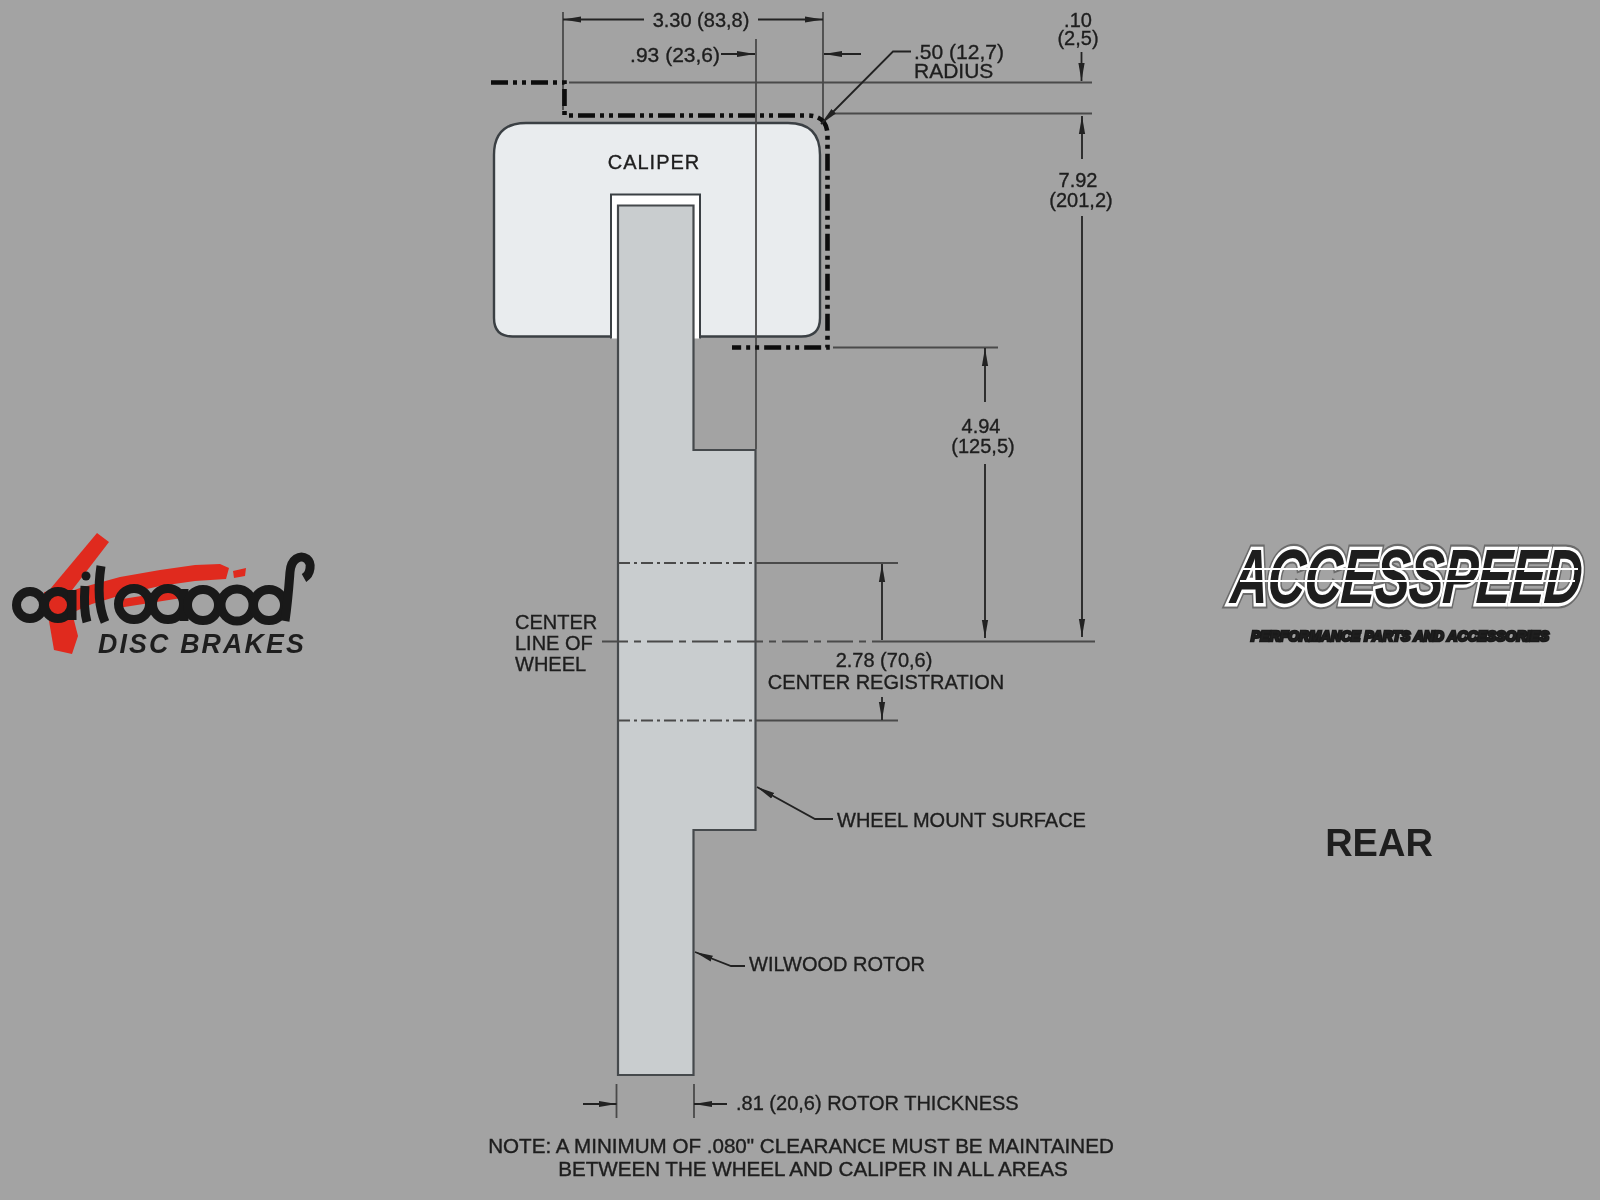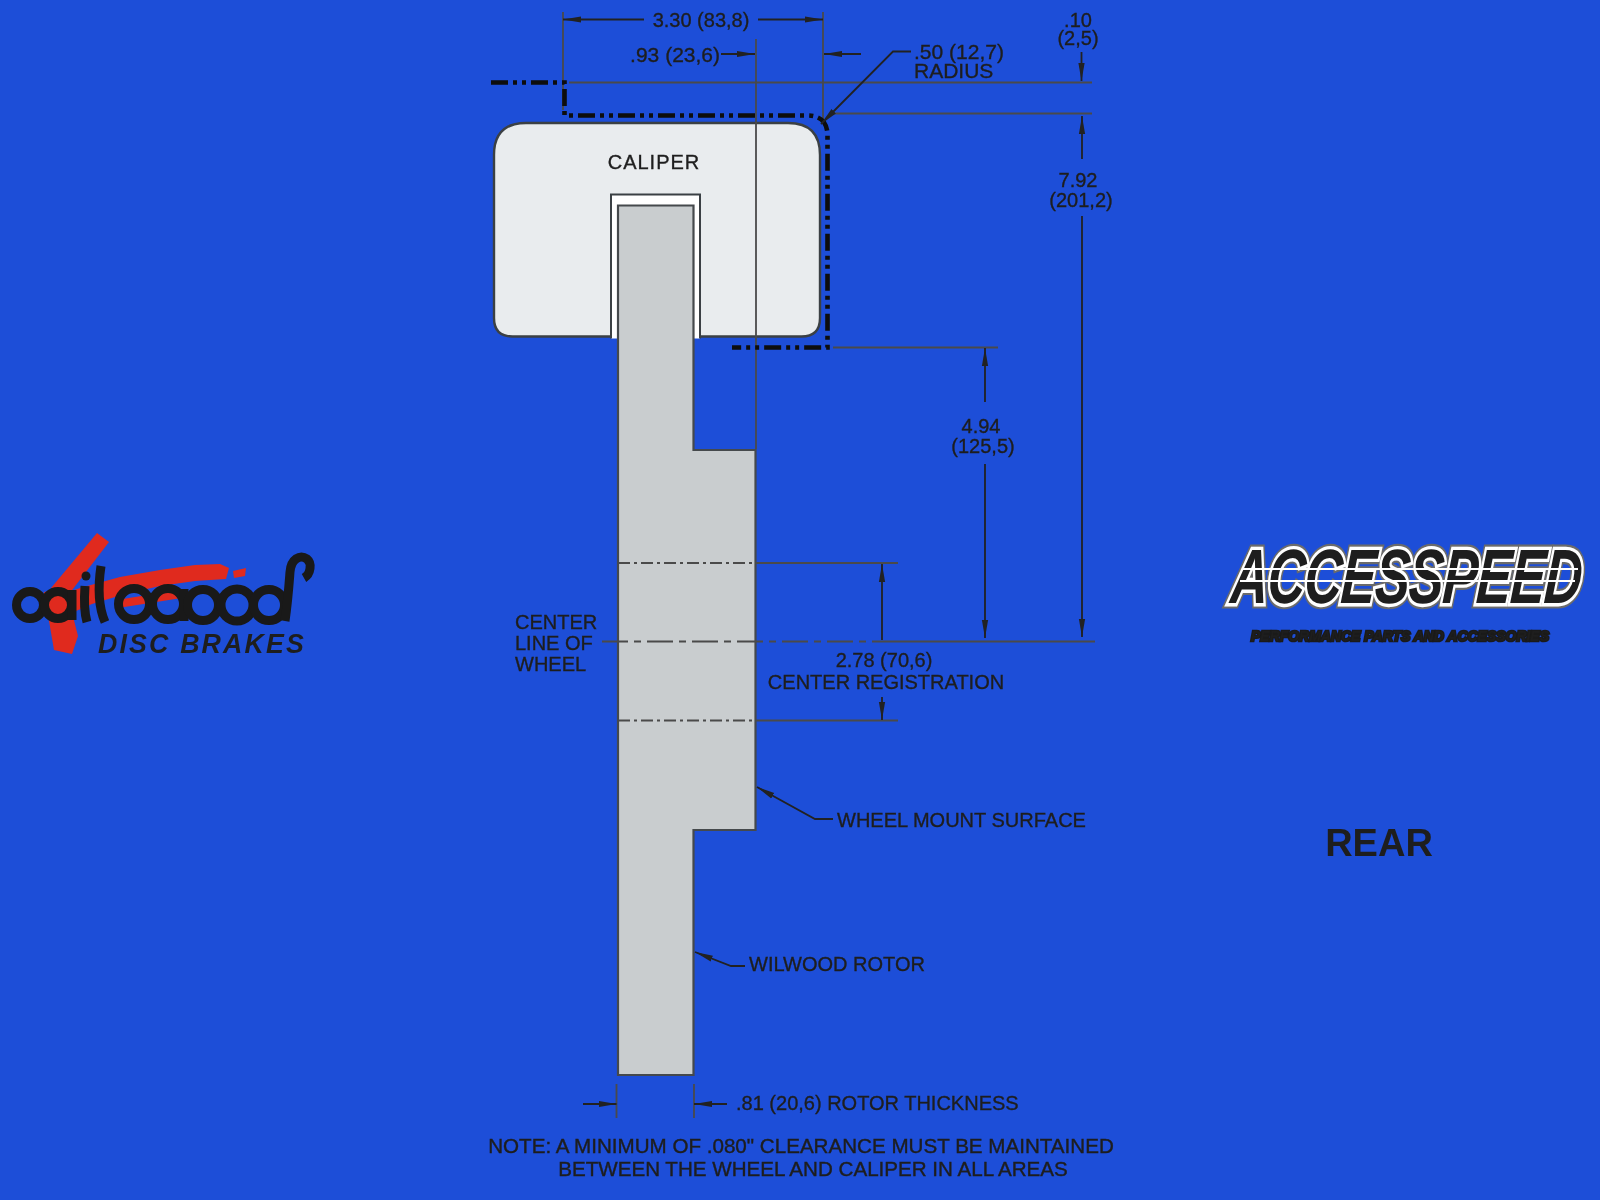--- a/index.html
+++ b/index.html
@@ -1,16 +1,16 @@
 <!DOCTYPE html>
 <html><head>
 <meta charset="utf-8">
 <style>
   html,body{margin:0;padding:0;background:#ffffff;}
-  #wrap{width:1600px;height:1200px;position:relative;overflow:hidden;background:#1d4ed8;}
+  #wrap{width:1600px;height:1200px;position:relative;overflow:hidden;background:#a3a3a3;}
   svg{display:block;filter:blur(0.45px);}
   text{font-family:"Liberation Sans",sans-serif;fill:#1e1e1e;}
 </style>
 </head>
 <body>
 <div id="wrap">
 <svg width="1600" height="1200" viewBox="0 0 1600 1200">
 <defs>
 <marker id="ae" viewBox="0 0 18 8" refX="18" refY="4" markerWidth="18" markerHeight="8" orient="auto" markerUnits="userSpaceOnUse">
           <path d="M0,0.9 L18,4 L0,7.1 Z" fill="#222"></path>

